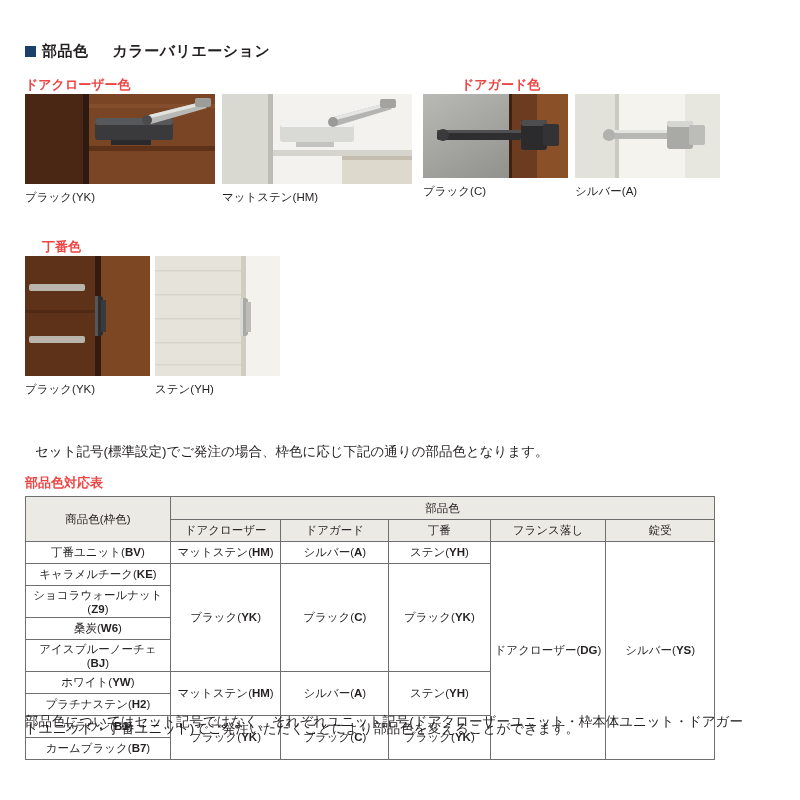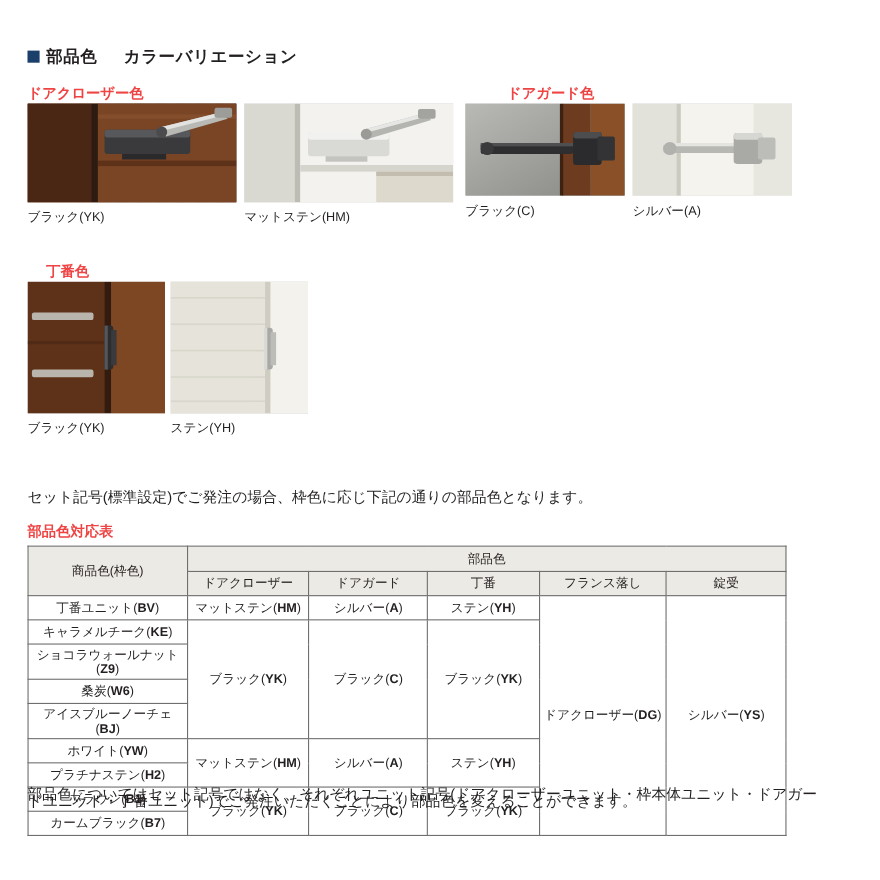--- a/index.html
+++ b/index.html
@@ -231,21 +231,21 @@
         <rect x="0" y="108" width="86" height="1.5" fill="#c9c7bb"></rect>
       </g>
 
       <rect x="85" y="42" width="8" height="38" rx="3" fill="#a8a9a5"></rect>
       <rect x="85" y="42" width="3" height="38" fill="#d9dad6"></rect>
       <rect x="91" y="46" width="5" height="30" fill="#bcbdb9"></rect>
     </svg>
   </div>
   <div class="cap" style="left:155px;top:382px;">ステン(YH)</div>
 
-  <div class="para" style="left:25px;top:442px;">セット記号(標準設定)でご発注の場合、枠色に応じ下記の通りの部品色となります。</div>
+  <div class="para" style="left:35px;top:442px;">セット記号(標準設定)でご発注の場合、枠色に応じ下記の通りの部品色となります。</div>
 
   <div class="sec-label" style="left:25px;top:474px;">部品色対応表</div>
 
   <table class="pc">
     <thead>
       <tr>
         <th rowspan="2" class="th-main" style="width:148px;height:40px;">商品色(枠色)</th>
         <th colspan="5" class="th-main" style="height:18px;">部品色</th>
       </tr>
       <tr>

